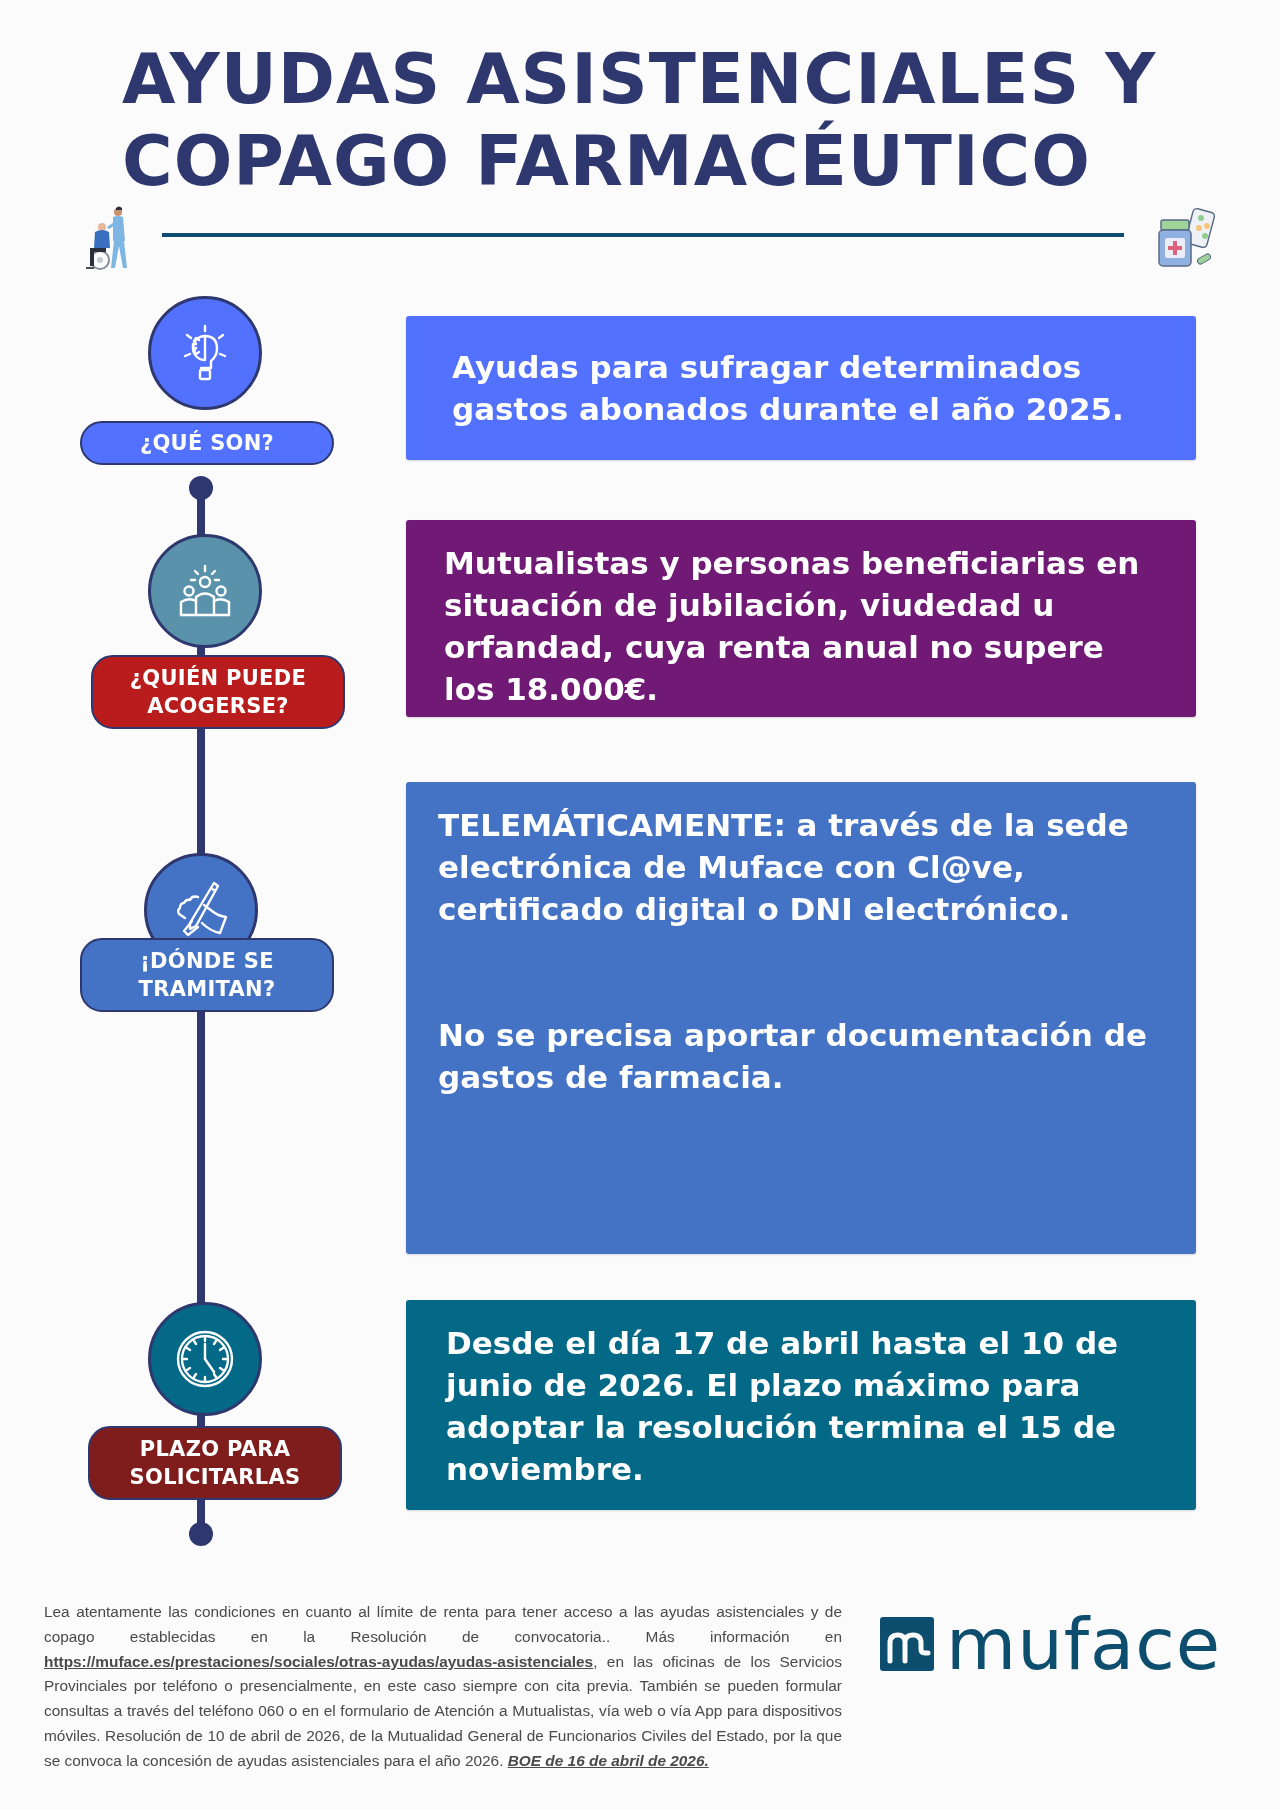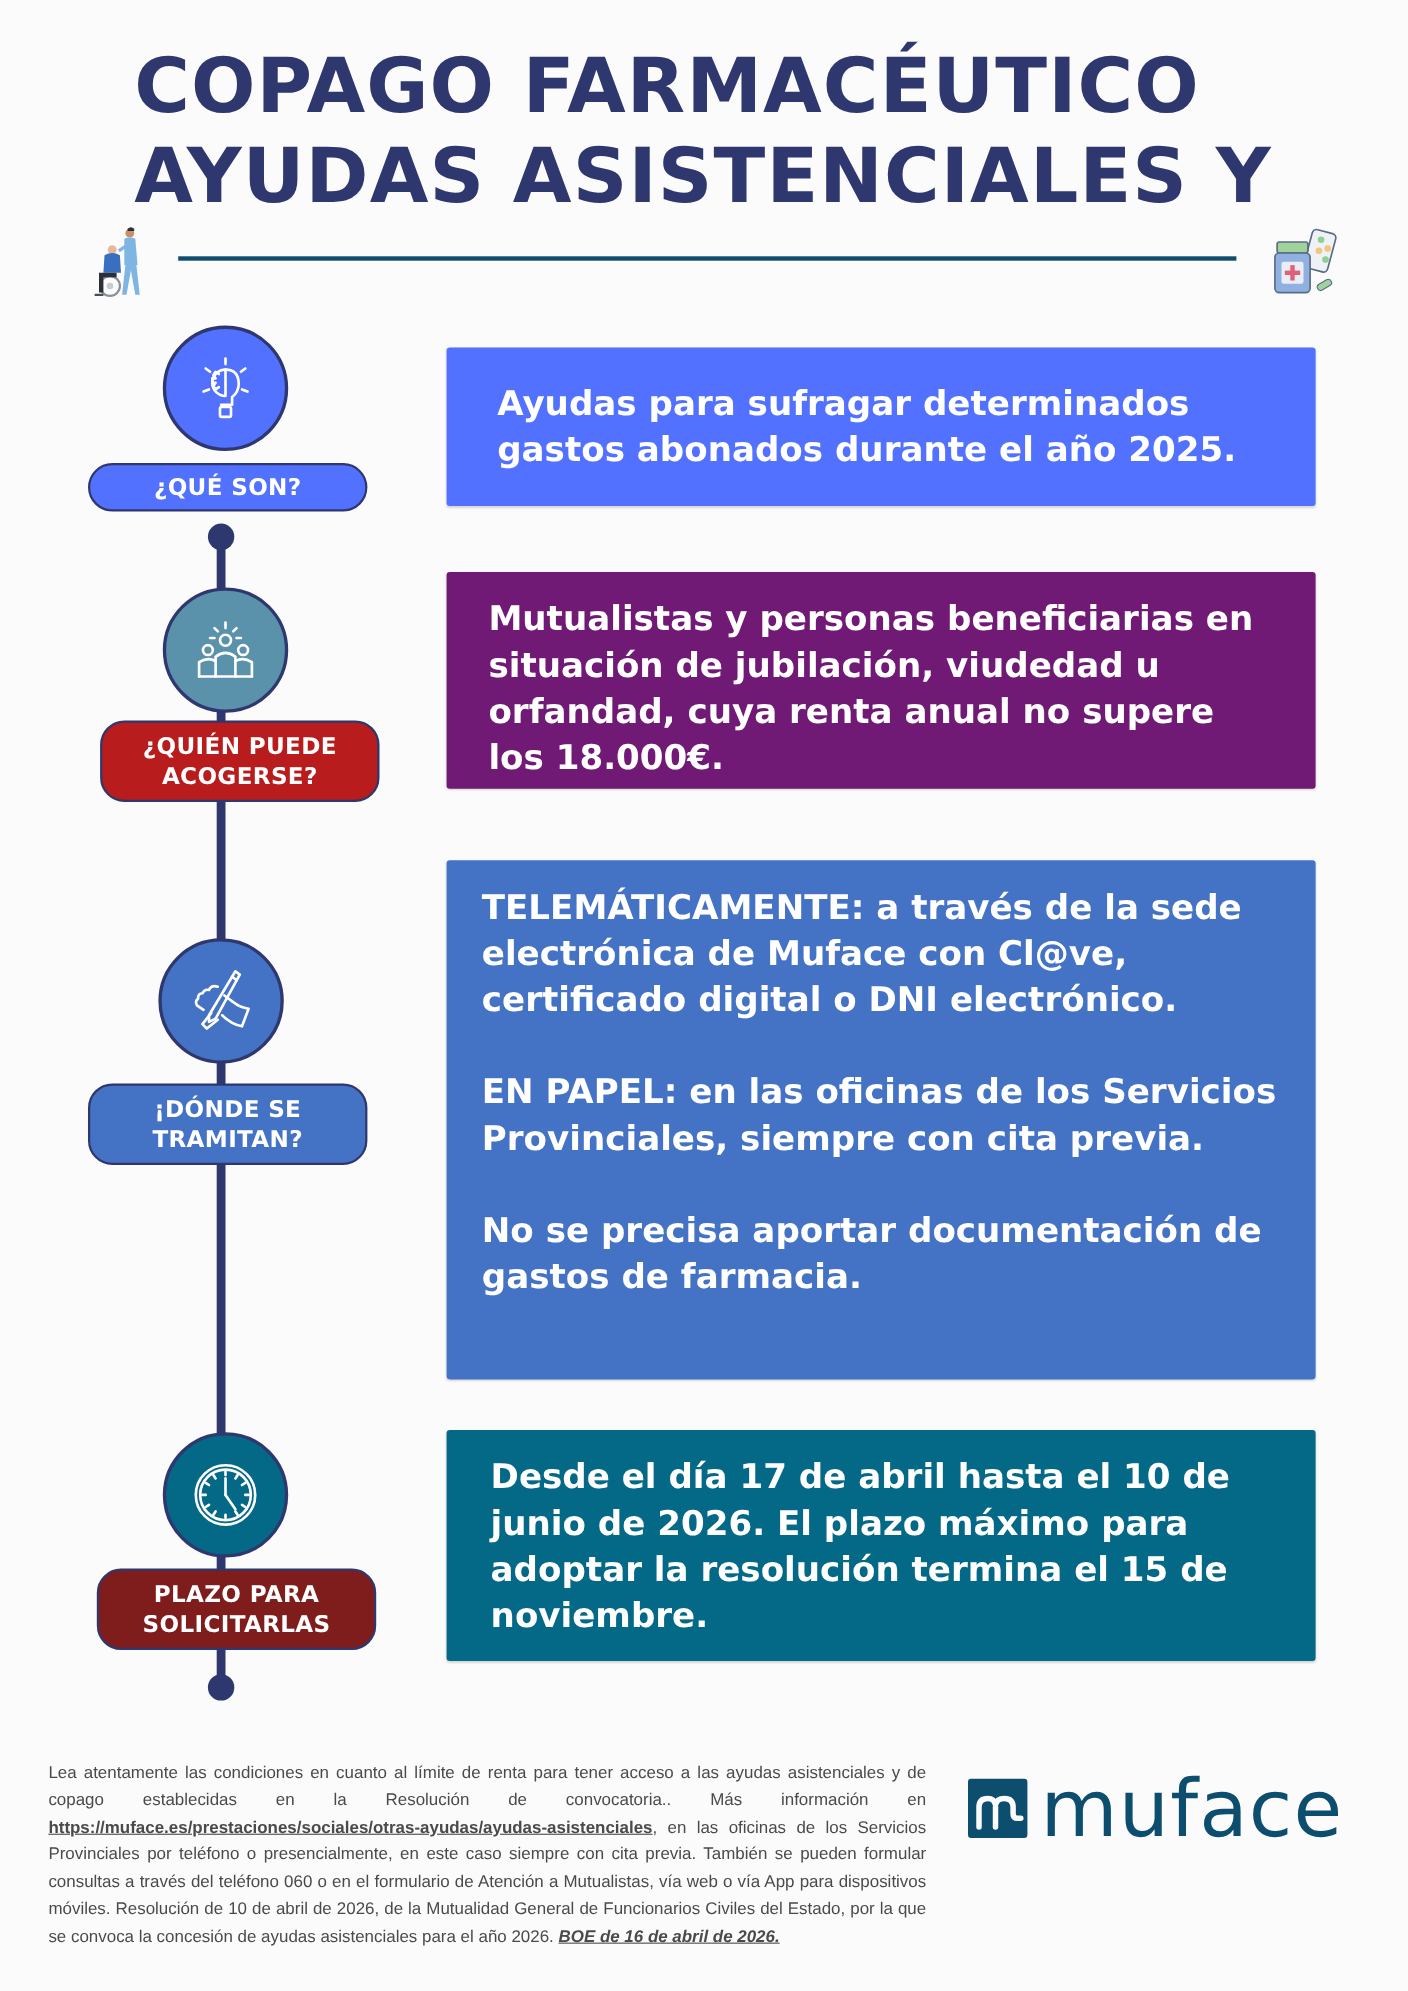--- a/index.html
+++ b/index.html
@@ -130,22 +130,22 @@
       letter-spacing: 1px;
       font-weight: normal;
     }
   </style>
 </head>
 <body>
 
 <div class="page">
 
   <h1 class="title">
+    <span class="title-line">AYUDAS ASISTENCIALES Y</span>
     <span class="title-line">COPAGO FARMACÉUTICO</span>
-    <span class="title-line">AYUDAS ASISTENCIALES Y</span>
   </h1>
 
   <div class="illus-left">
     <svg viewBox="0 0 60 66" width="60" height="66">
 
       <circle cx="20" cy="54" r="9" fill="none" stroke="#8a8f99" stroke-width="2"></circle>
       <circle cx="20" cy="54" r="3" fill="#c7cbd2"></circle>
       <line x1="6" y1="62" x2="14" y2="62" stroke="#4a4f5a" stroke-width="2"></line>
 
       <circle cx="22" cy="21" r="4" fill="#e8b89a"></circle>
@@ -228,28 +228,27 @@
 
   <div class="icon-circle" style="left:144px; top:853px; background:#4472c4;">
     <svg viewBox="0 0 66 66" fill="none" stroke="#ffffff" stroke-width="2.4" stroke-linecap="round" stroke-linejoin="round">
       <path d="M46 6 l4 3 l-22 40 l-6 3 l0 -6z"></path>
       <line x1="43" y1="11" x2="47" y2="14"></line>
       <path d="M30 20 q-6 -2 -8 3 q-4 -1 -6 3 q-4 0 -4 5 q-3 2 -1 6 l6 4"></path>
       <path d="M36 28 l8 6 q6 5 14 6 l-6 16 q-10 -2 -18 -10"></path>
       <path d="M24 44 l-8 10 l4 4 l10 -8"></path>
     </svg>
   </div>
-  <div class="pill" style="left:80px; top:985px; width:254px; height:74px; background:#4472c4;">
+  <div class="pill" style="left:80px; top:938px; width:254px; height:74px; background:#4472c4;">
     <span>¡DÓNDE SE</span>
     <span>TRAMITAN?</span>
   </div>
   <div class="box" style="top:782px; height:472px; background:#4472c4; padding:22px 34px 0 32px;">
     <p>TELEMÁTICAMENTE: a través de la sede electrónica de Muface con Cl@ve, certificado digital o DNI electrónico.</p>
     <div class="gap"></div>
-    <p>EN PAPEL: en las oficinas de los Servicios Provinciales, siempre con cita previa.</p>
     <div class="gap"></div>
     <p>No se precisa aportar documentación de gastos de farmacia.</p>
   </div>
 
   <div class="icon-circle" style="left:148px; top:1302px; background:#046887;">
     <svg viewBox="0 0 66 66" fill="none" stroke="#ffffff" stroke-width="2.4" stroke-linecap="round" stroke-linejoin="round">
       <circle cx="33" cy="33" r="27"></circle>
       <circle cx="33" cy="33" r="23"></circle>
       <line x1="33" y1="12" x2="33" y2="15"></line>
       <line x1="33" y1="51" x2="33" y2="54"></line>

